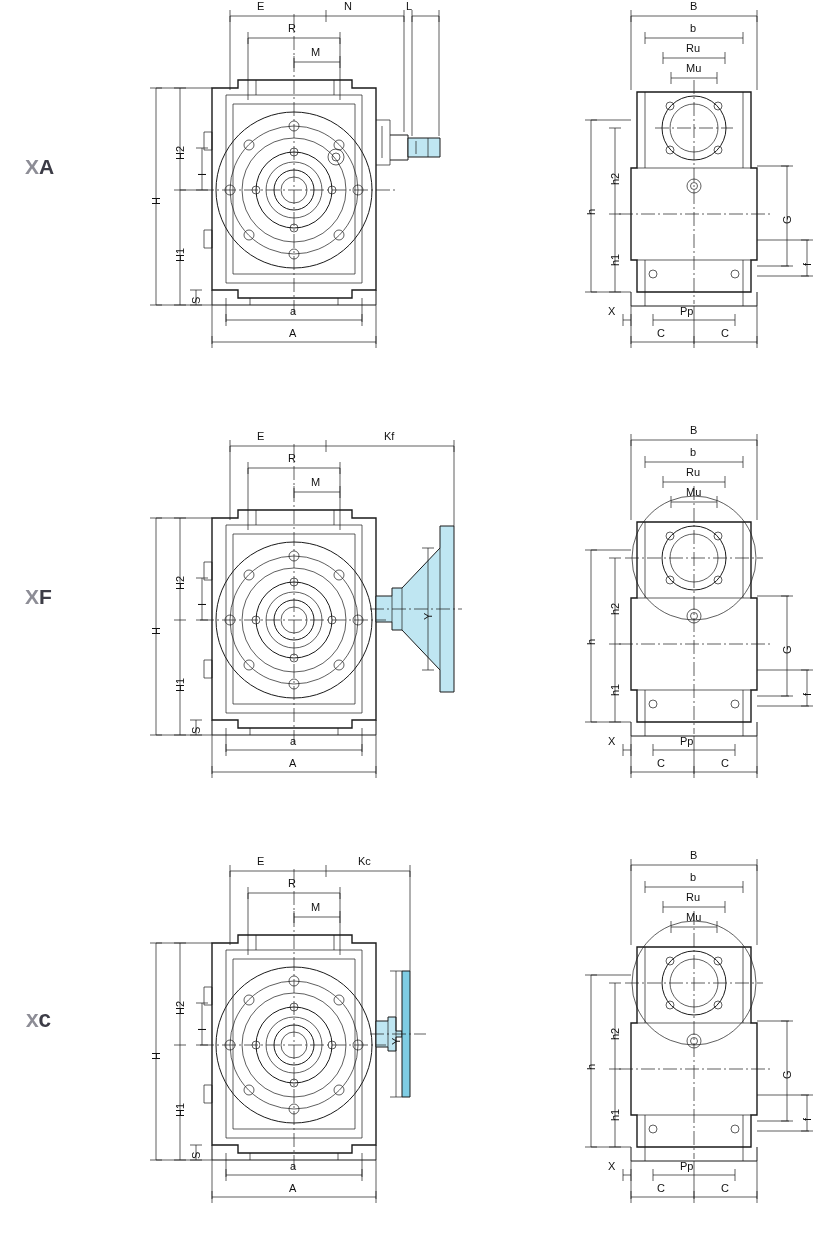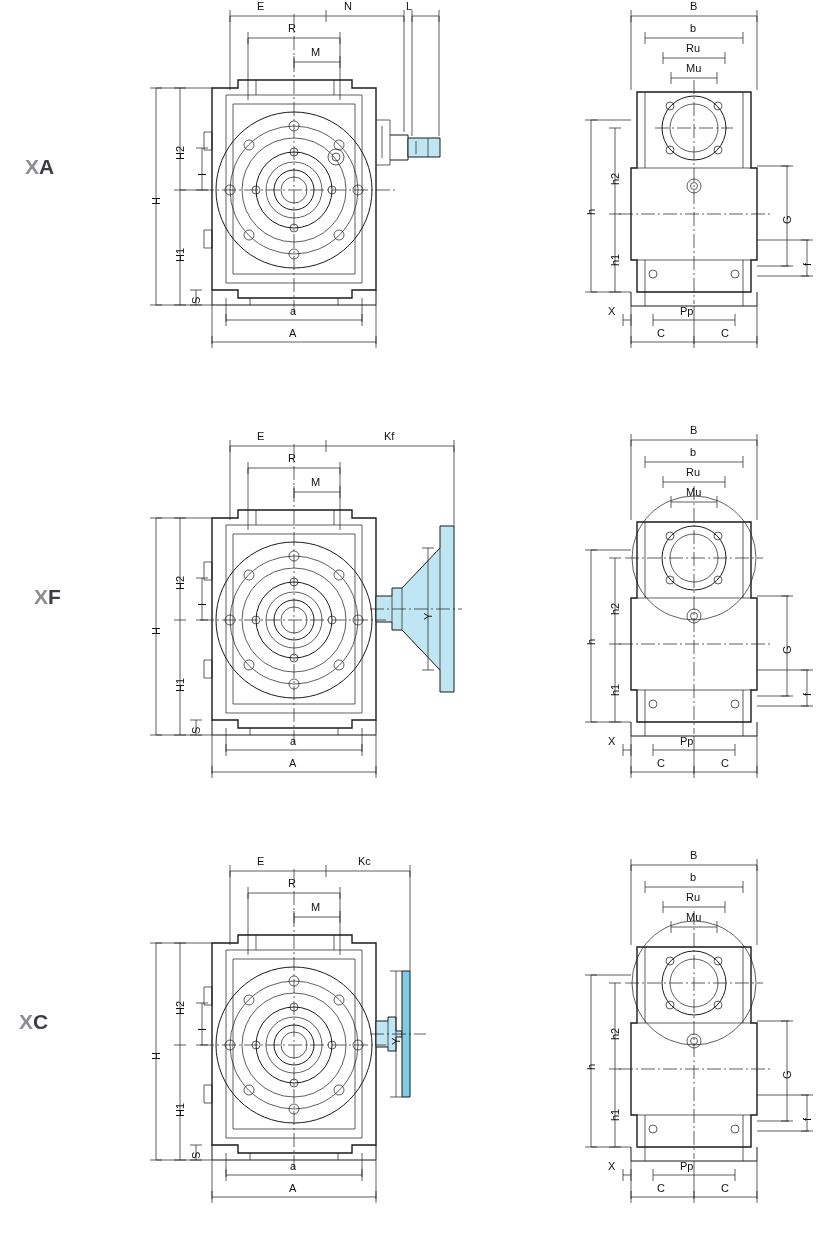--- a/index.html
+++ b/index.html
@@ -235,21 +235,21 @@
       <div class="dimtext vert" style="left:227px;top:266px;">f</div>
       <div class="dimtext" style="left:33px;top:306px;">X</div>
       <div class="dimtext" style="left:105px;top:306px;">Pp</div>
       <div class="dimtext" style="left:82px;top:328px;">C</div>
       <div class="dimtext" style="left:146px;top:328px;">C</div>
     </div>
   </div>
 
   <div class="row" style="top:420px;">
 
-    <div class="variant-label" style="left:25px;top:165px;margin-left:9px;">
+    <div class="variant-label" style="left:25px;top:165px;">
       <span class="x">X</span><span>F</span>
     </div>
 
     <div class="fig" style="left:140px;top:0;">
       <svg width="330" height="370" viewBox="0 0 330 370">
 
         <path class="ln2" d="M72 98 L98 98 L98 90 L212 90 L212 98 L236 98 L236 300 L212 300 L212 308 L98 308 L98 300 L72 300 Z"></path>
         <path class="thin" d="M86 105 L222 105 L222 293 L86 293 Z"></path>
         <path class="thin" d="M93 114 L215 114 L215 284 L93 284 Z"></path>
         <path class="thin" d="M116 90 L116 105 M194 90 L194 105"></path>
@@ -406,21 +406,21 @@
       <div class="dimtext vert" style="left:227px;top:276px;">f</div>
       <div class="dimtext" style="left:33px;top:316px;">X</div>
       <div class="dimtext" style="left:105px;top:316px;">Pp</div>
       <div class="dimtext" style="left:82px;top:338px;">C</div>
       <div class="dimtext" style="left:146px;top:338px;">C</div>
     </div>
   </div>
 
   <div class="row" style="top:845px;">
 
-    <div class="variant-label" style="left:19px;top:165px;">
+    <div class="variant-label" style="left:26px;top:165px;font-family:Liberation Mono, monospace;">
       <span class="x">X</span><span>C</span>
     </div>
 
     <div class="fig" style="left:140px;top:0;">
       <svg width="300" height="370" viewBox="0 0 300 370">
         <path class="ln2" d="M72 98 L98 98 L98 90 L212 90 L212 98 L236 98 L236 300 L212 300 L212 308 L98 308 L98 300 L72 300 Z"></path>
         <path class="thin" d="M86 105 L222 105 L222 293 L86 293 Z"></path>
         <path class="thin" d="M93 114 L215 114 L215 284 L93 284 Z"></path>
         <path class="thin" d="M116 90 L116 105 M194 90 L194 105"></path>
         <path class="ln" d="M72 300 L72 315 L236 315 L236 300"></path>

